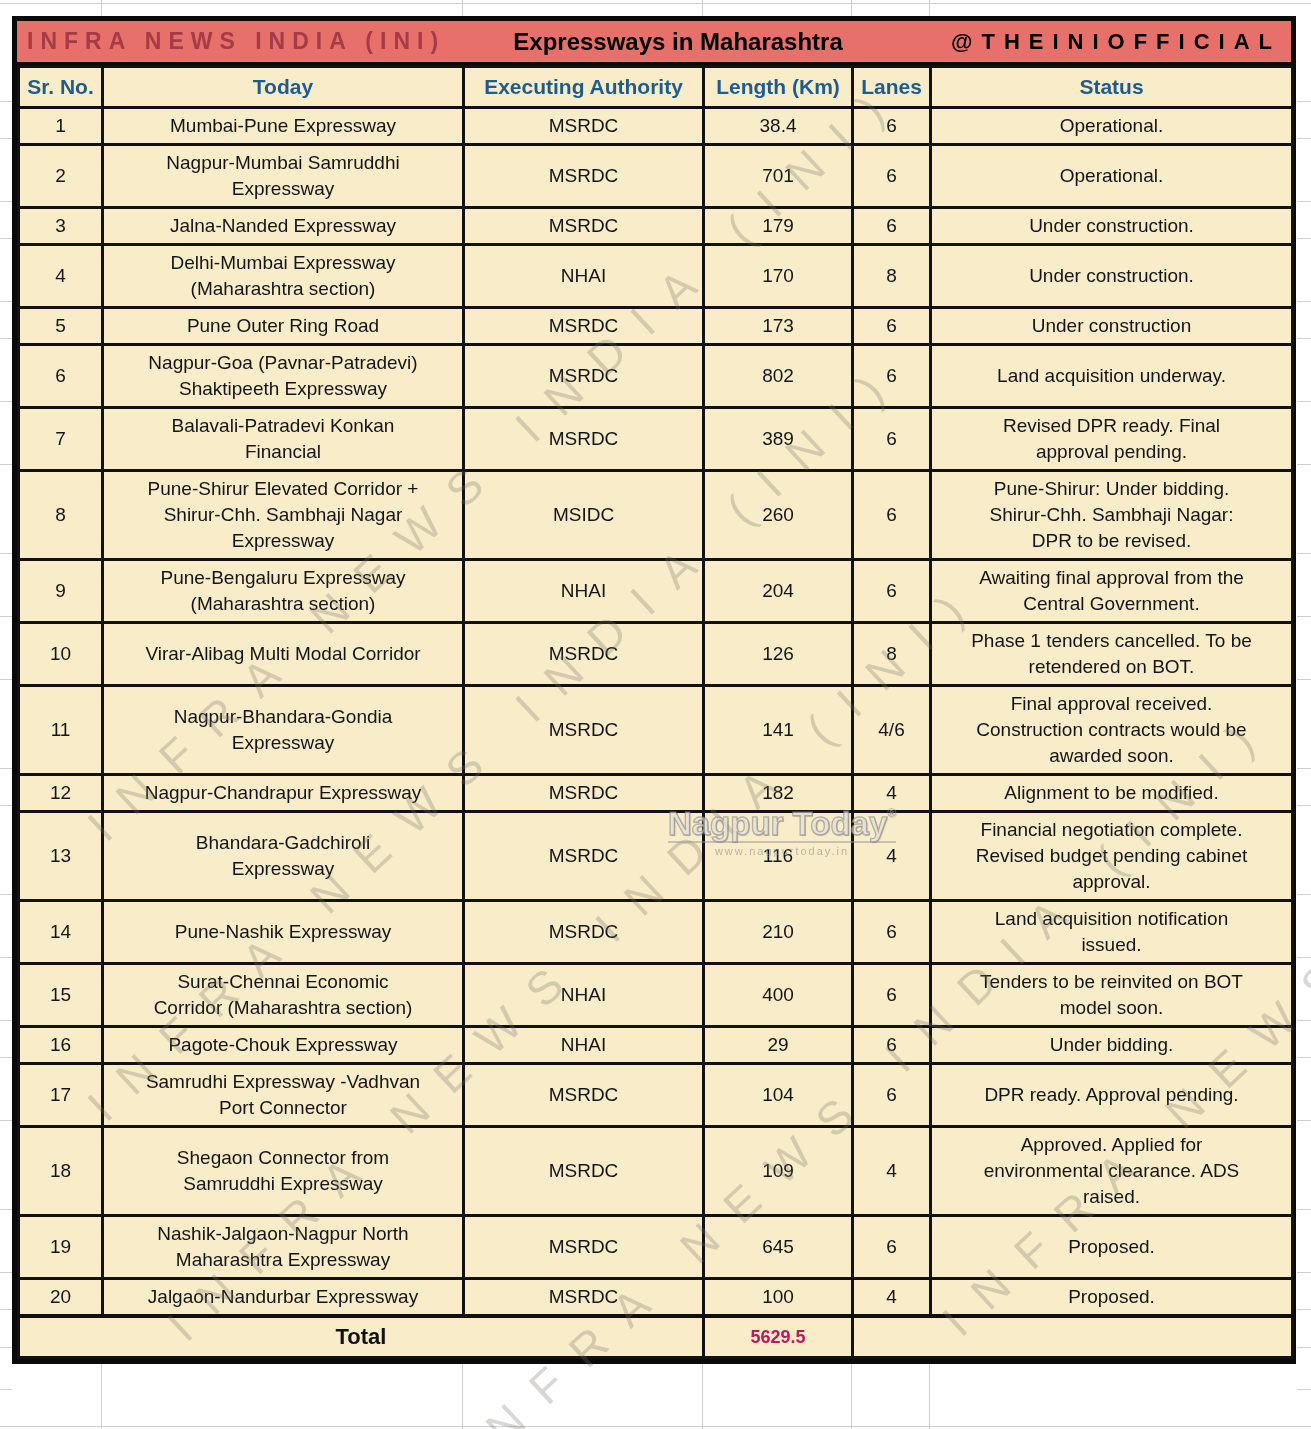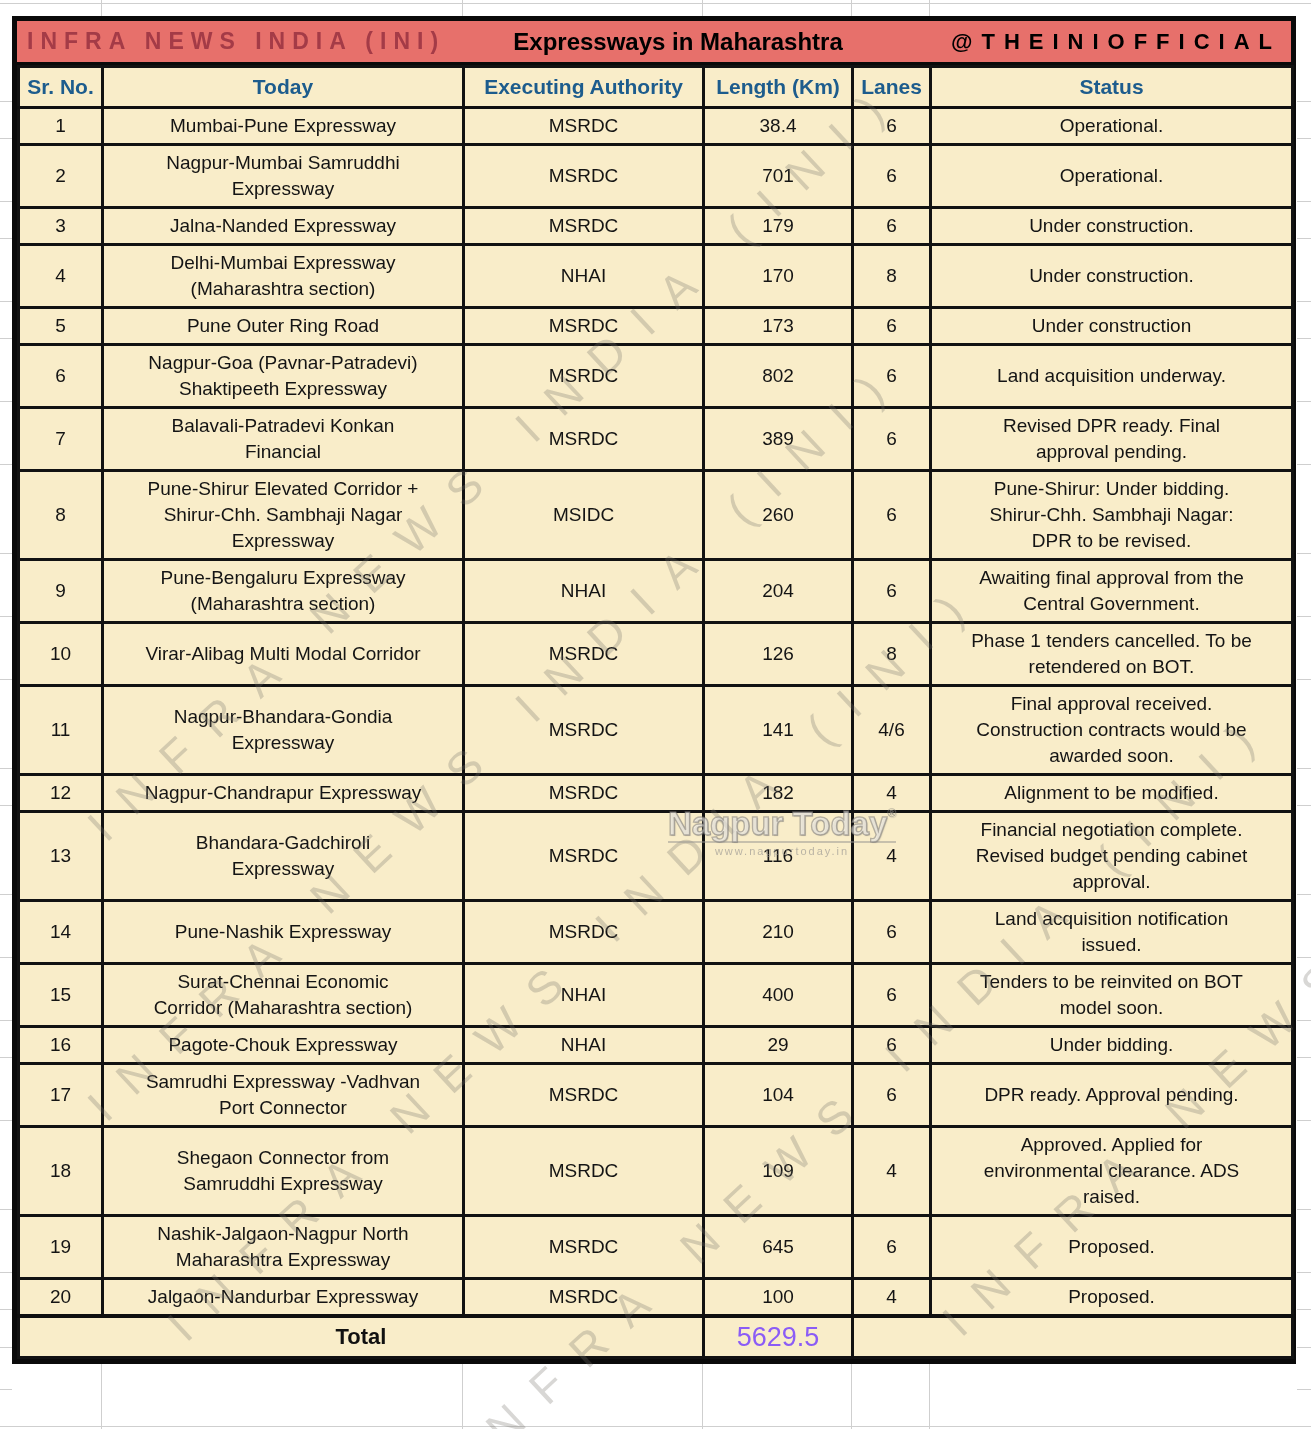--- a/index.html
+++ b/index.html
@@ -22,21 +22,21 @@
 
   table{border-collapse:collapse;table-layout:fixed;width:100%;}
   col.c-sr{width:84px;} col.c-name{width:361px;} col.c-auth{width:240px;}
   col.c-len{width:149px;} col.c-lanes{width:78px;} col.c-status{width:362px;}
 
   th,td{border:3px solid #121212;text-align:center;vertical-align:middle;overflow:hidden;}
   thead th{background:#f9edc9;color:#1d5c8d;font-size:21px;font-weight:700;padding:5px 4px;border-bottom:3px solid #0f0f0f;height:28px;}
   tbody td{background:#f9edc9;color:#141414;font-size:19px;line-height:26px;padding:4px 6px;white-space:pre-line;}
   tfoot td{background:#f9edc9;border-top:4px solid #0f0f0f;height:34px;padding:2px 6px;}
   .total-label{font-size:22px;font-weight:700;color:#111;}
-  .total-length{font-size:27px;font-weight:400;color:#8b5cf6;}
+  .total-length{font-size:18px;font-weight:700;color:#be185d;}
 
   
   .wm-layer{position:absolute;left:0;top:0;width:1311px;height:1429px;z-index:5;pointer-events:none;overflow:hidden;}
   .wm{position:absolute;white-space:nowrap;font-size:46px;font-weight:400;letter-spacing:26px;color:rgba(115,110,105,0.28);transform:rotate(-43deg);transform-origin:0 50%;}
 
   
   .np-logo{position:absolute;left:652px;top:763px;width:260px;text-align:center;z-index:6;pointer-events:none;margin-top:44px;}
   .np-title{display:inline-block;font-size:33px;font-weight:700;color:rgba(252,250,246,0.55);-webkit-text-stroke:1.4px rgba(125,122,118,0.55);text-shadow:1px 1px 1px rgba(120,120,120,0.35);border-bottom:2px solid rgba(150,148,144,0.5);padding-bottom:1px;line-height:1;}
   .np-reg{font-size:12px;vertical-align:top;color:rgba(130,128,124,0.6);-webkit-text-stroke:0;}
   .np-url{margin-top:2px;font-size:11px;letter-spacing:2px;color:rgba(150,148,144,0.65);}

